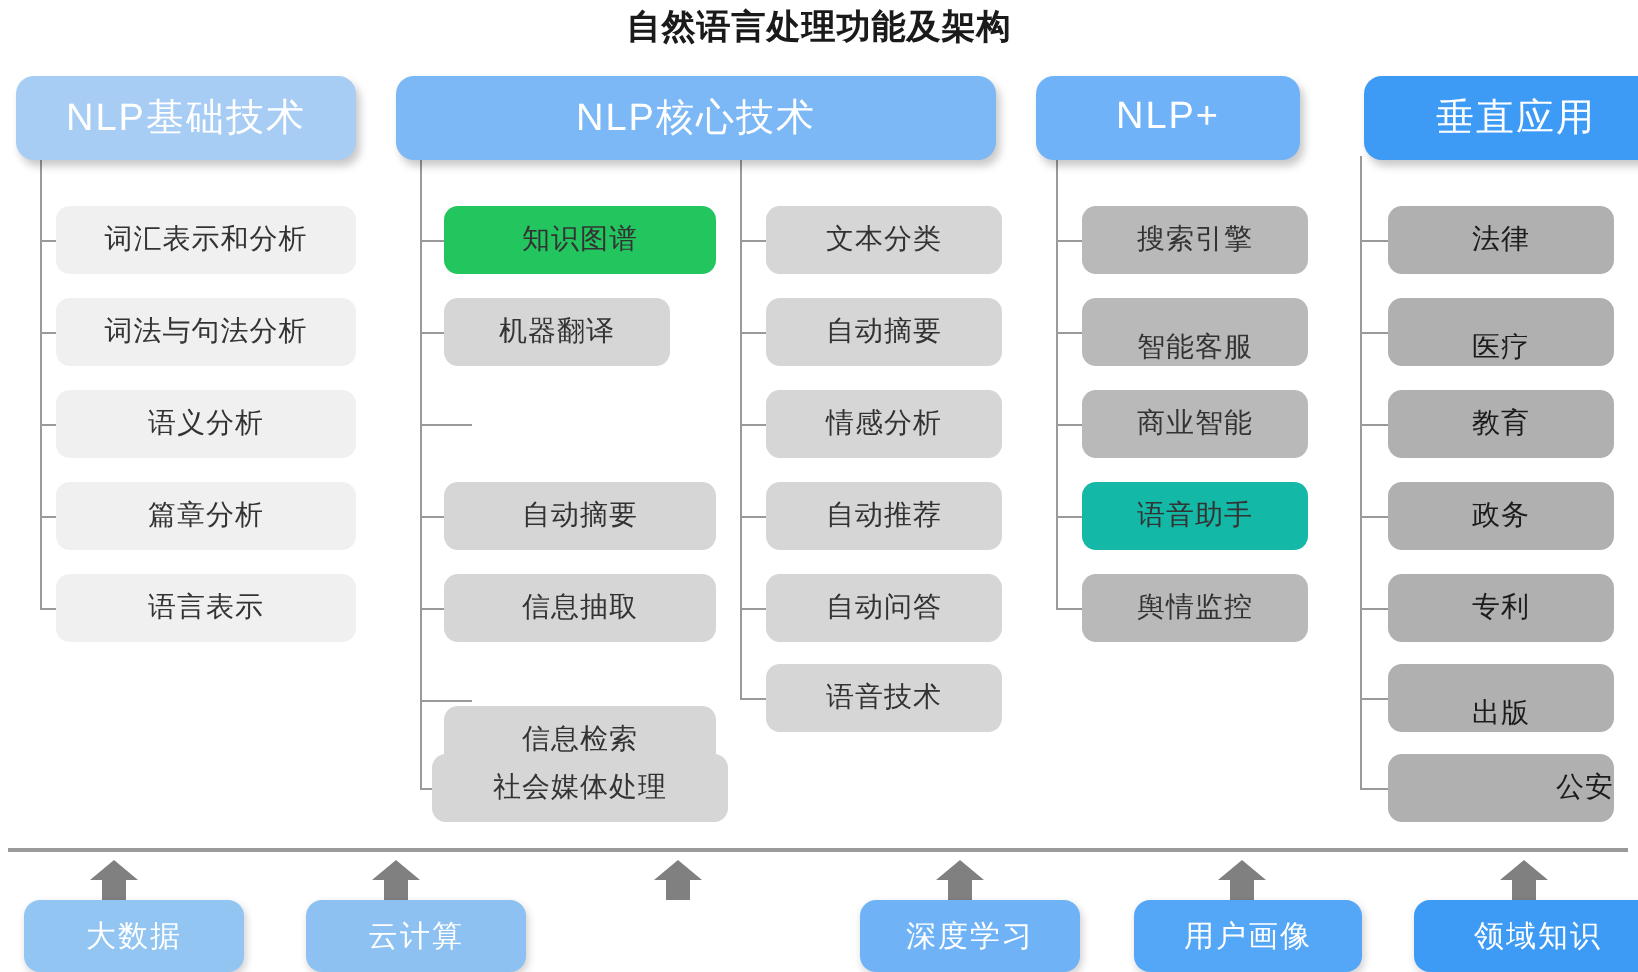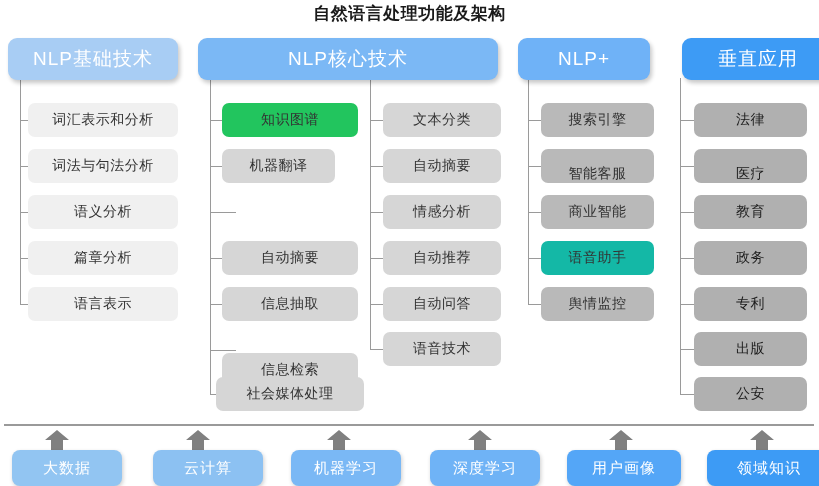--- a/index.html
+++ b/index.html
@@ -233,26 +233,26 @@
   <div class="node dark" style="left:694px; top:241px; width:113px; background:#b0b0b0;">
     <span>政务</span>
   </div>
 
   <div class="hstub" style="left:680px; top:304px; width:22px;"></div>
   <div class="node dark" style="left:694px; top:287px; width:113px; background:#b0b0b0;">
     <span>专利</span>
   </div>
 
   <div class="hstub" style="left:680px; top:349px; width:22px;"></div>
-  <div class="node dark" style="left:694px; top:332px; width:113px; background:#b0b0b0;">
+  <div class="node dark" style="left:694px; top:332px; width:113px; background:#b0b0b0;align-items:flex-end;">
     <span>出版</span>
   </div>
 
   <div class="hstub" style="left:680px; top:394px; width:22px;"></div>
-  <div class="node dark" style="left:694px; top:377px; width:113px; background:#b0b0b0;">
+  <div class="node dark" style="left:694px; top:377px; width:113px; background:#b0b0b0;justify-content:flex-end;">
     <span>公安</span>
   </div>
 
   <svg class="up-arrow" style="left:44px; top:429px;" viewBox="0 0 26 22">
     <path d="M13 1 L25 11 L19 11 L19 21 L7 21 L7 11 L1 11 Z" fill="#808080"></path>
   </svg>
   <svg class="up-arrow" style="left:185px; top:429px;" viewBox="0 0 26 22">
     <path d="M13 1 L25 11 L19 11 L19 21 L7 21 L7 11 L1 11 Z" fill="#808080"></path>
   </svg>
   <svg class="up-arrow" style="left:326px; top:429px;" viewBox="0 0 26 22">
@@ -267,23 +267,20 @@
   <svg class="up-arrow" style="left:749px; top:429px;" viewBox="0 0 26 22">
     <path d="M13 1 L25 11 L19 11 L19 21 L7 21 L7 11 L1 11 Z" fill="#808080"></path>
   </svg>
 
   <div class="found" style="left:12px; top:450px; width:110px; background:#92c5f2;">
     <span>大数据</span>
   </div>
   <div class="found" style="left:153px; top:450px; width:110px; background:#8cc1f2;">
     <span>云计算</span>
   </div>
-  <div class="found" style="left:291px; top:450px; width:110px; background:#7ab8f5;">
-    <span>机器学习</span>
-  </div>
   <div class="found" style="left:430px; top:450px; width:110px; background:#6fb3f6;">
     <span>深度学习</span>
   </div>
   <div class="found" style="left:567px; top:450px; width:114px; background:#54a6f7;">
     <span>用户画像</span>
   </div>
   <div class="found" style="left:707px; top:450px; width:124px; background:#3d9bf5;">
     <span>领域知识</span>
   </div>
 

